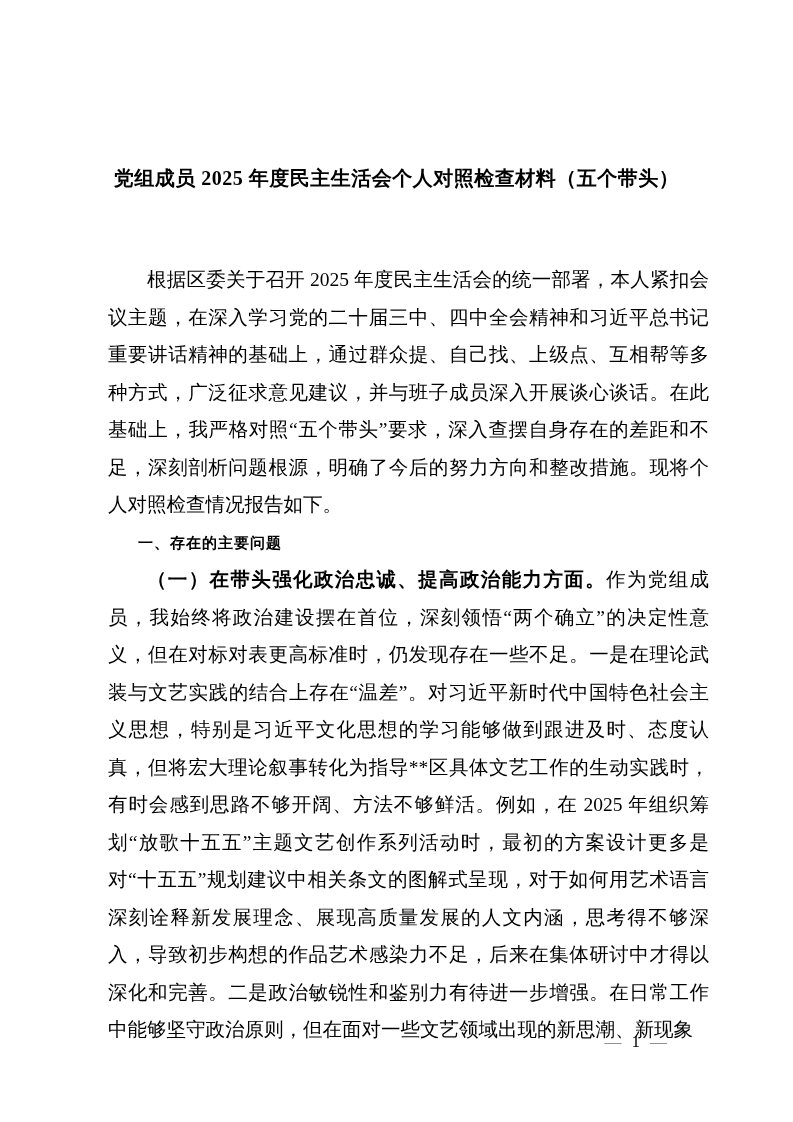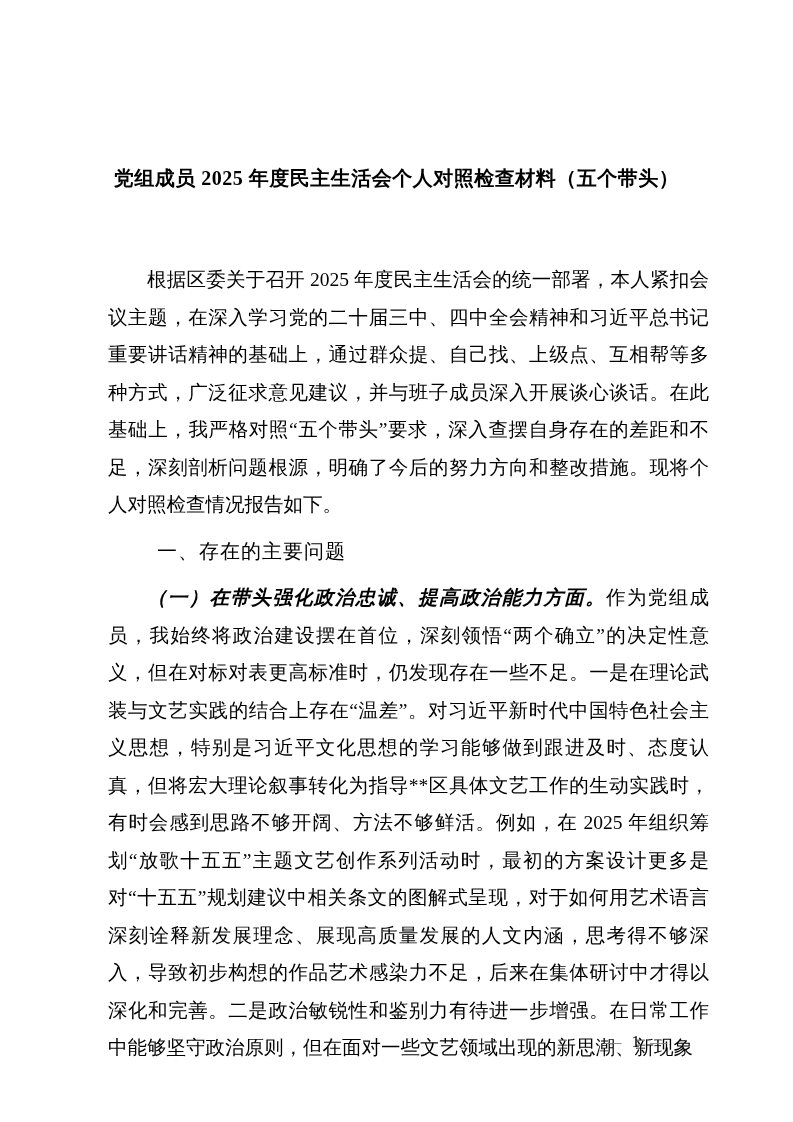--- a/index.html
+++ b/index.html
@@ -34,31 +34,30 @@
     font-size: 19.5px;
     line-height: 37.5px;
     text-align: justify;
     text-justify: inter-ideograph;
   }
   .para {
     margin: 0;
     text-indent: 2em;
   }
   .section-heading {
-    margin: 9px;
-    font-size: 20px;
+    margin: 0;
+    font-size: 15px;
     line-height: 37.5px;
     text-indent: 2em;
-    font-weight: normal;
+    font-weight: bold;
     font-family: "Liberation Sans", sans-serif;
     letter-spacing: 1px;
   }
   .lead-in {
     font-weight: bold;
-    font-style: italic;
   }
   .page-num {
     position: absolute;
     top: 1031px;
     left: 96px;
     width: 571px;
     text-align: right;
     font-size: 17px;
     line-height: 22px;
     font-family: "Liberation Serif", serif;

